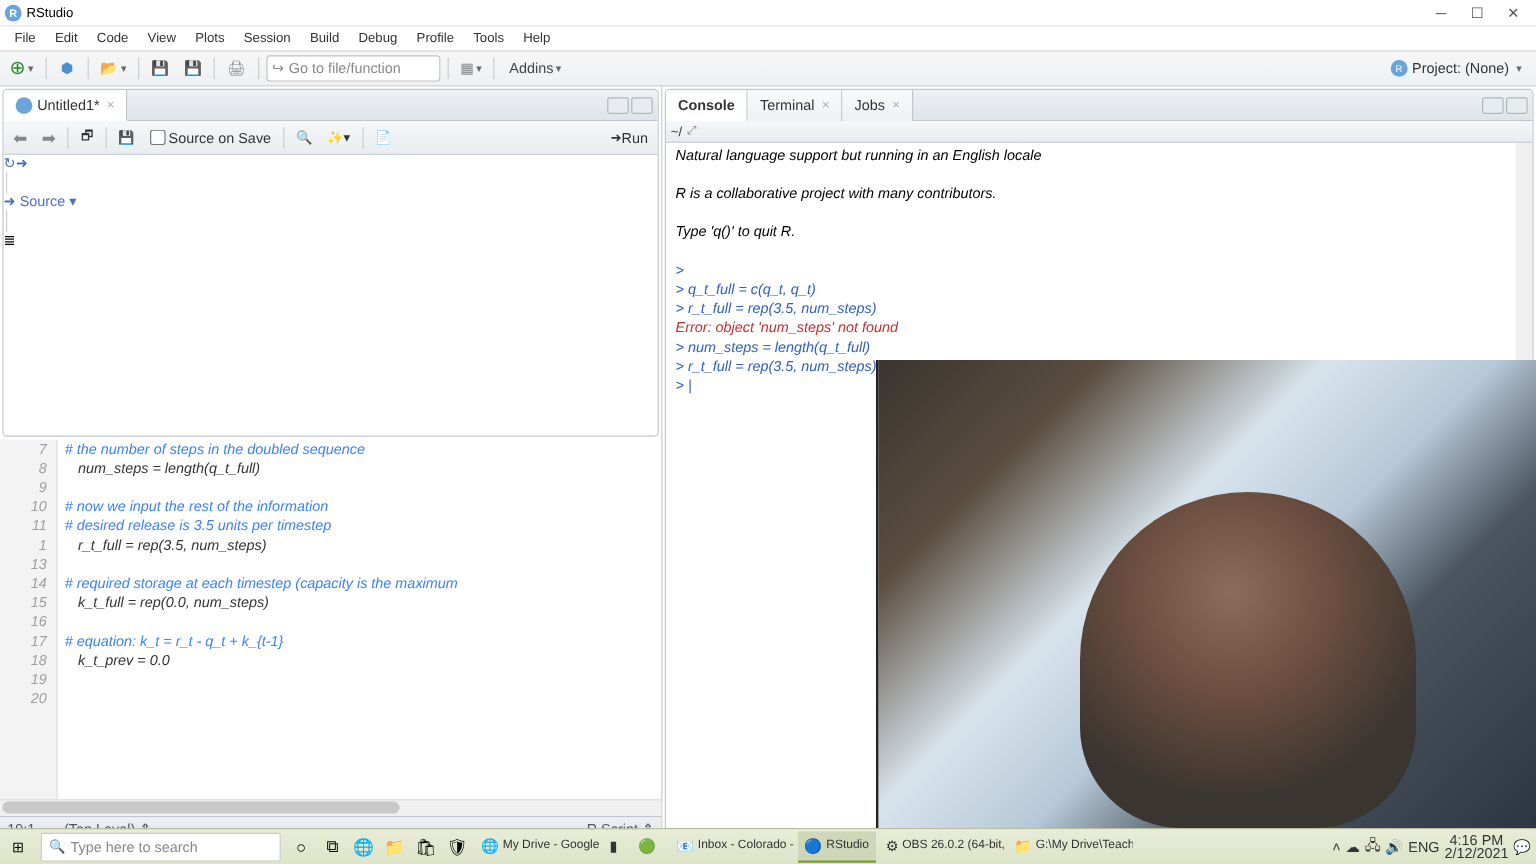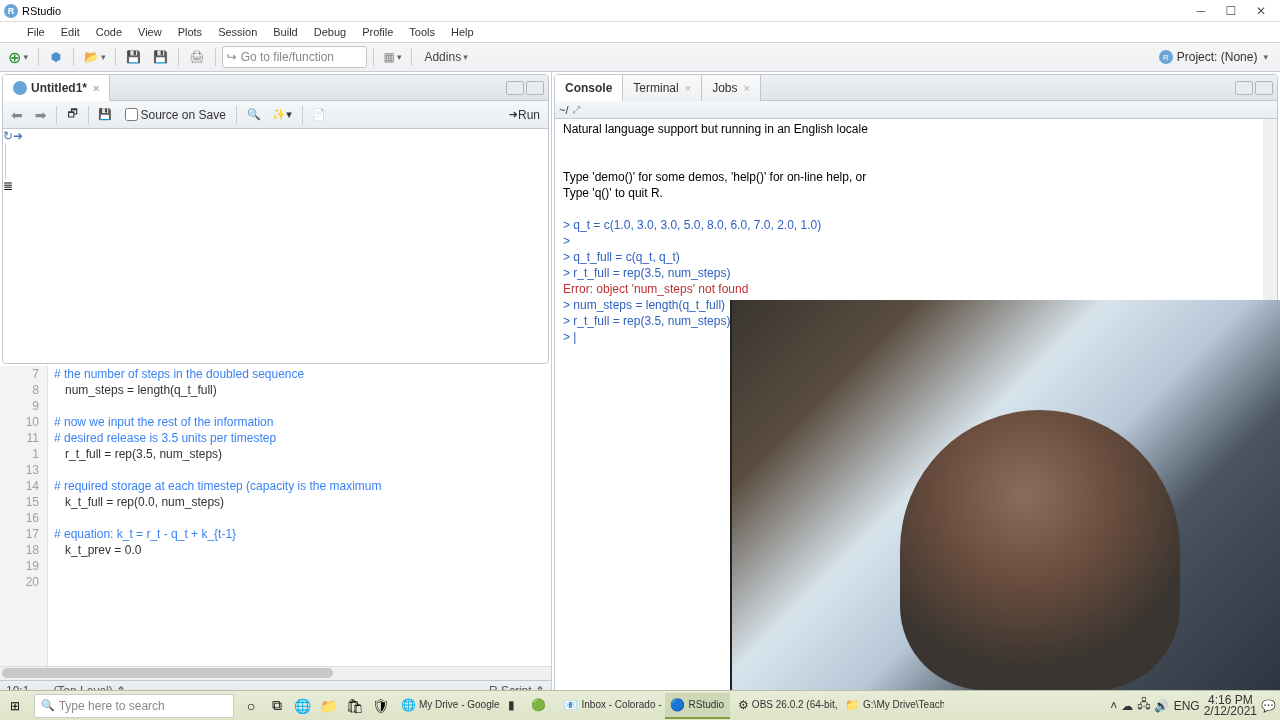--- a/index.html
+++ b/index.html
@@ -1,39 +1,39 @@
 <!DOCTYPE html>
 <html><head>
 <meta charset="utf-8">
 <style>
 * { margin:0; padding:0; box-sizing:border-box; font-family:"Segoe UI",Tahoma,sans-serif; font-size:12px; }
 body { background:#fff; width:1280px; height:720px; overflow:hidden; position:relative; }
-.mono { font-family:"Lucida Console",Consolas,monospace; font-size:13px; line-height:16px; }
+.mono { font-family:"Lucida Console",Consolas,monospace; font-size:13px; line-height:16px;font-style:italic; }
 .titlebar { height:22px; background:#fff; border-bottom:1px solid #e0e0e0; display:flex; align-items:center; padding:0 4px; }
 .titlebar .ico { width:14px; height:14px; background:#6ba4d8; border-radius:50%; margin-right:4px; display:flex; align-items:center; justify-content:center; font-size:9px; color:#fff; font-weight:bold;}
 .titlebar .title { font-size:11px; }
 .titlebar .wbtns { margin-left:auto; display:flex; }
 .titlebar .wbtn { width:30px; text-align:center; font-size:12px; color:#555; }
-.menubar { height:20px; display:flex; align-items:center; padding:0 19px; gap:0; }
+.menubar { height:20px; display:flex; align-items:center; padding:0 4px; gap:0; }
 .menubar .mitem { padding:2px 8px; font-size:11px; color:#333; cursor:default; }
 .toolbar { height:30px; background:linear-gradient(#f6f6f6,#eef0f2); border-top:1px solid #d4d4d4; border-bottom:1px solid #c9cdd3; display:flex; align-items:center; padding:0 4px; gap:4px; }
 .tbtn { height:22px; min-width:22px; border:1px solid transparent; border-radius:3px; display:flex; align-items:center; justify-content:center; padding:0 3px; }
 .sep { width:1px; height:18px; background:#ccc; margin:0 2px; }
 .gotofile { height:22px; width:145px; border:1px solid #c4c4c4; border-radius:3px; background:#fff; display:flex; align-items:center; padding:0 4px; color:#888; font-size:11px; }
 .addins { display:flex; align-items:center; color:#444; font-size:12px; padding:0 6px; }
 .proj { margin-left:auto; display:flex; align-items:center; gap:4px; color:#333; padding-right:8px;}
 .proj .picon{ width:14px;height:14px;background:#6ba4d8;border-radius:50%;display:flex;align-items:center;justify-content:center;font-size:8px;color:#fff;}
 .workspace { display:flex; height:628px; }
 .col { display:flex; flex-direction:column; }
 .col.left { width:552px; border-right:1px solid #ccc; }
 .col.right { width:728px; }
 .pane { display:flex; flex-direction:column; border:1px solid #c2c7cf; margin:2px; background:#fff; border-radius:4px; overflow:hidden; }
 .phead { height:26px; background:linear-gradient(#edf0f3,#dfe4e9); border-bottom:1px solid #c2c7cf; display:flex; align-items:center; }
 .tab { height:26px; padding:0 10px; border-right:1px solid #c2c7cf; background:linear-gradient(#fafafa,#edf0f3); display:flex; align-items:center; font-size:12px; color:#333;}
-.tab.active { background:#fff; border-bottom:1px solid #fff; margin-bottom:-1px; font-weight:bold;}
+.tab.active { background:#fff; border-bottom:1px solid #fff; margin-bottom:-1px; font-weight:normal;}
 .tab .x { margin-left:6px; color:#aaa; font-size:11px; }
 .mmicons{ margin-left:auto; display:flex; gap:2px; padding-right:4px;}
 .mmicons .mm{ width:18px;height:14px;border:1px solid #b0b6bd;background:#e8ecef;border-radius:2px;}
 .ptool { height:28px; background:linear-gradient(#f5f7f9,#e9edf1); border-bottom:1px solid #c2c7cf; display:flex; align-items:center; padding:0 4px; gap:4px; }
 .ptool .lbl { font-size:11px; color:#333; }
 .ptool .smallbtn { height:20px; display:flex; align-items:center; padding:0 4px; font-size:11px; color:#333; }
 .runbtn{ color:#2a7d2a;}
 .gutter { width:48px; text-align:right; padding-right:8px; color:#a0a0a0; background:#f3f3f3; border-right:1px solid #e0e0e0; user-select:none;}
 .codearea { flex:1; overflow:hidden; display:flex; }
 .codelines { flex:1; padding:0 6px; white-space:pre; overflow:hidden;}
@@ -165,20 +165,21 @@
         <div class="sep"></div>
         <span class="smallbtn">🔍</span>
         <span class="smallbtn">✨▾</span>
         <div class="sep"></div>
         <span class="smallbtn">📄</span>
         <div style="flex:1"></div>
         <span class="smallbtn runbtn">➜ <span>Run</span></span>
         </div>
         <span class="smallbtn" style="color:#4a70c0">↻➜</span>
         <div class="sep"></div>
+        <span class="smallbtn" style="color:#4a70c0">➜ <span>Source</span> ▾</span>
         <div class="sep"></div>
         <span class="smallbtn">≣</span>
       </div>
       <div class="codearea" id="codearea">
         <div class="gutter mono">
           <div>7</div>
           <div>8</div>
           <div>9</div>
           <div>10</div>
           <div>11</div>
@@ -223,25 +224,24 @@
           <div class="mm"></div>
         </div>
       </div>
       <div class="ptool" style="height:18px">
         <span class="lbl">~/</span>
         <span style="color:#888;font-size:10px">⤢</span>
       </div>
       <div class="console-body mono" id="consolebody">
         <div class="">  Natural language support but running in an English locale</div>
         <div class="">&nbsp;</div>
+        <div class="">R is a collaborative project with many contributors.</div>
         <div class="">&nbsp;</div>
-        <div class="">Type 'demo()' for some demos, 'help()' for on-line help, or</div>
         <div class="">Type 'q()' to quit R.</div>
         <div class="">&nbsp;</div>
-        <div class="cb">&gt; q_t = c(1.0, 3.0, 3.0, 5.0, 8.0, 6.0, 7.0, 2.0, 1.0)</div>
         <div class="cb">&gt; </div>
         <div class="cb">&gt; q_t_full = c(q_t, q_t)</div>
         <div class="cb">&gt; r_t_full = rep(3.5, num_steps)</div>
         <div class="err">Error: object 'num_steps' not found</div>
         <div class="cb">&gt; num_steps = length(q_t_full)</div>
         <div class="cb">&gt; r_t_full = rep(3.5, num_steps)</div>
         <div class="cb">&gt; |</div>
         <div class="vscroll">
           <div class="thumb"></div>
         </div>

